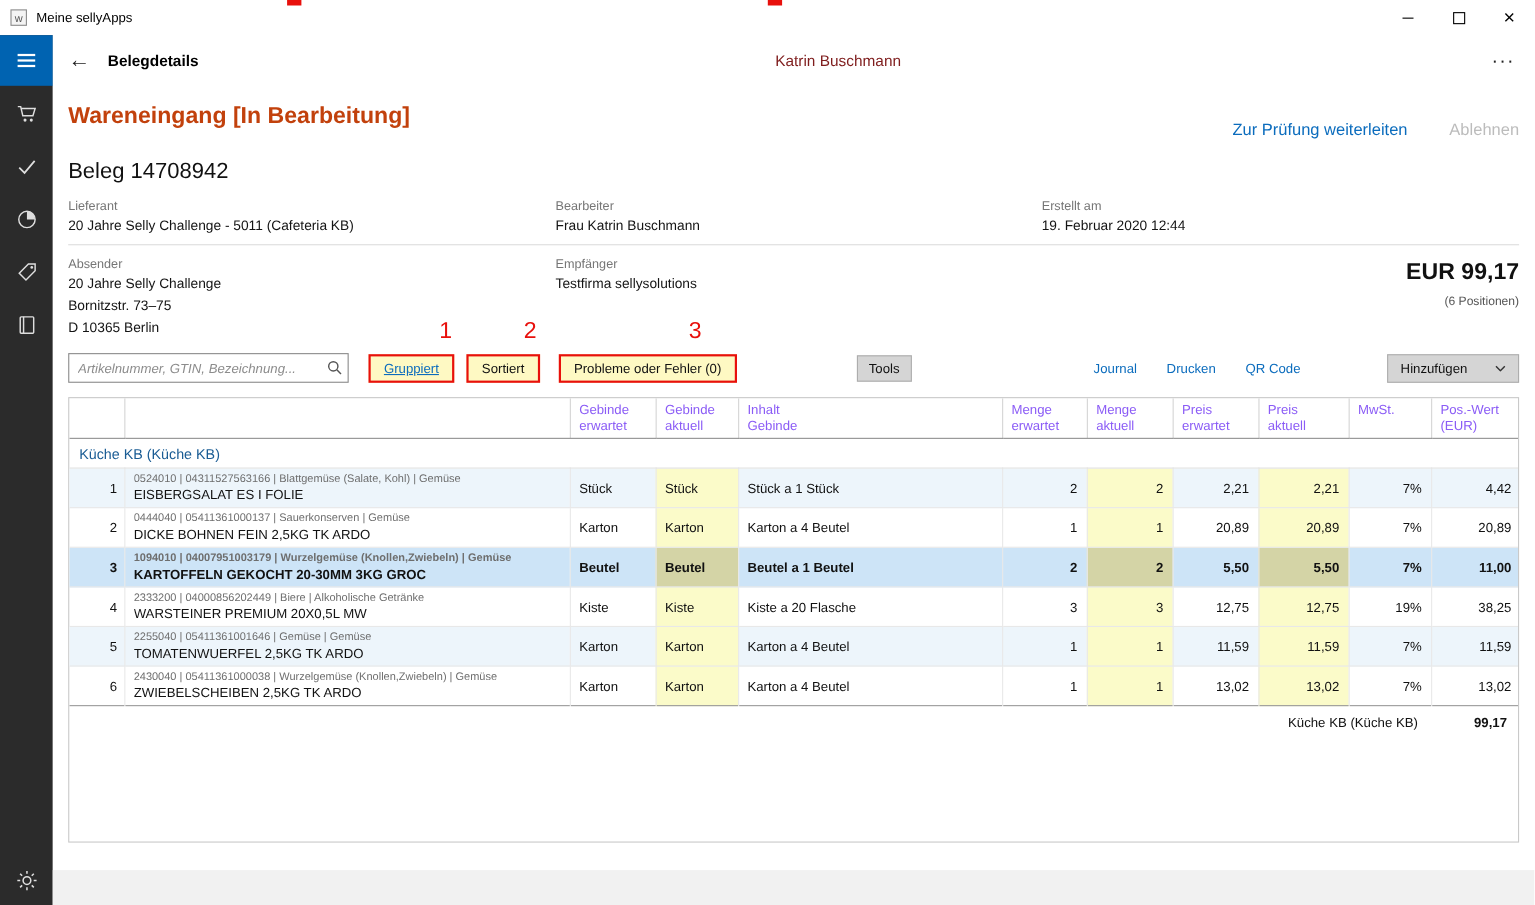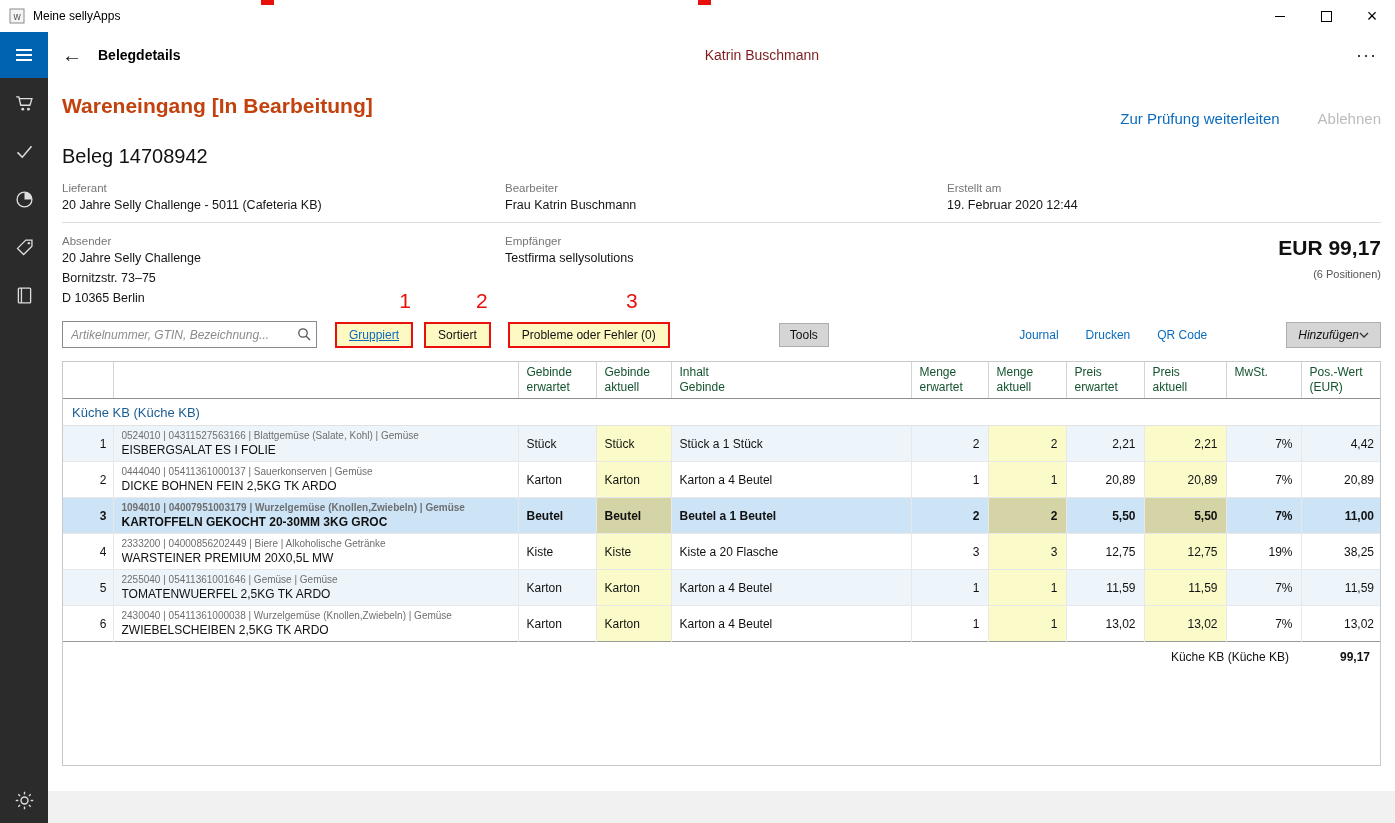--- a/index.html
+++ b/index.html
@@ -68,26 +68,26 @@
   .anno-wrap.g { margin-left:18px; } .anno-wrap.s { margin-left:11px; } .anno-wrap.p { margin-left:17px; }
   .anno-num { position:absolute; top:-33px; color:#e8100c; font-size:21px; line-height:24px; }
   .anno-num.n1 { right:2px; } .anno-num.n2 { right:3px; } .anno-num.n3 { right:32px; }
   .red-btn { background:#fef9c3; border:2px solid #e8100c; font-size:12px; font-family:inherit; padding:4px 12px; color:#111; cursor:pointer; }
   .red-btn.grouped { color:#0b6cbd; text-decoration:underline; }
 
   .gray-btn { background:#d5d5d5; border:1px solid #adadad; font-size:12px; font-family:inherit; padding:4px 10px; color:#111; cursor:pointer; }
   .tools { margin-left:109px; }
   .toolbar-right { margin-left:auto; display:flex; align-items:center; gap:27px; }
   .tlink { font-size:12px; color:#0b6cbd; cursor:pointer; text-decoration:none; }
-  .add { margin-left:52px; display:flex; align-items:center; gap:0; padding:5px 11px;font-style:italic; }
+  .add { margin-left:52px; display:flex; align-items:center; gap:25px; padding:5px 11px; }
 
   
   .table-box { margin-top:13px; border:1px solid #c9c9c9; height:405px; box-sizing:border-box; overflow:hidden; }
   table { border-collapse:collapse; table-layout:fixed; width:100%; }
-  th { font-weight:400; font-size:12px; text-align:left; padding:3px 8px; border-right:1px solid #d4d4d4; border-bottom:1px solid #8f8f8f; color:#14532d; vertical-align:top; }
+  th { font-weight:400; font-size:12px; text-align:left; padding:3px 8px; border-right:1px solid #d4d4d4; border-bottom:1px solid #8f8f8f; color:#8b5cf6; vertical-align:top; }
   th:last-child { border-right:none; }
   th div { line-height:15px; min-height:15px; }
   .group-row td { color:#1a5c94; font-size:13px; padding:6px 9px 5px; border-bottom:1px solid #e2e2e2; }
   .data-row td { height:36px; font-size:12px; border-right:1px solid #e8e8e8; border-bottom:1px solid #e8e8e8; padding:2px 8px; vertical-align:middle; color:#111; box-sizing:border-box; }
   .data-row td:last-child { border-right:none; }
   .data-row.alt { background:#edf5fb; }
   .data-row.selected { background:#cde4f7; font-weight:700; }
   .data-row.last td { border-bottom:none; }
   .c-num { text-align:right; color:#222; padding-right:6px !important; }
   .c-desc .meta { font-size:10px; color:#6e6e6e; line-height:13px; white-space:nowrap; overflow:hidden; }

